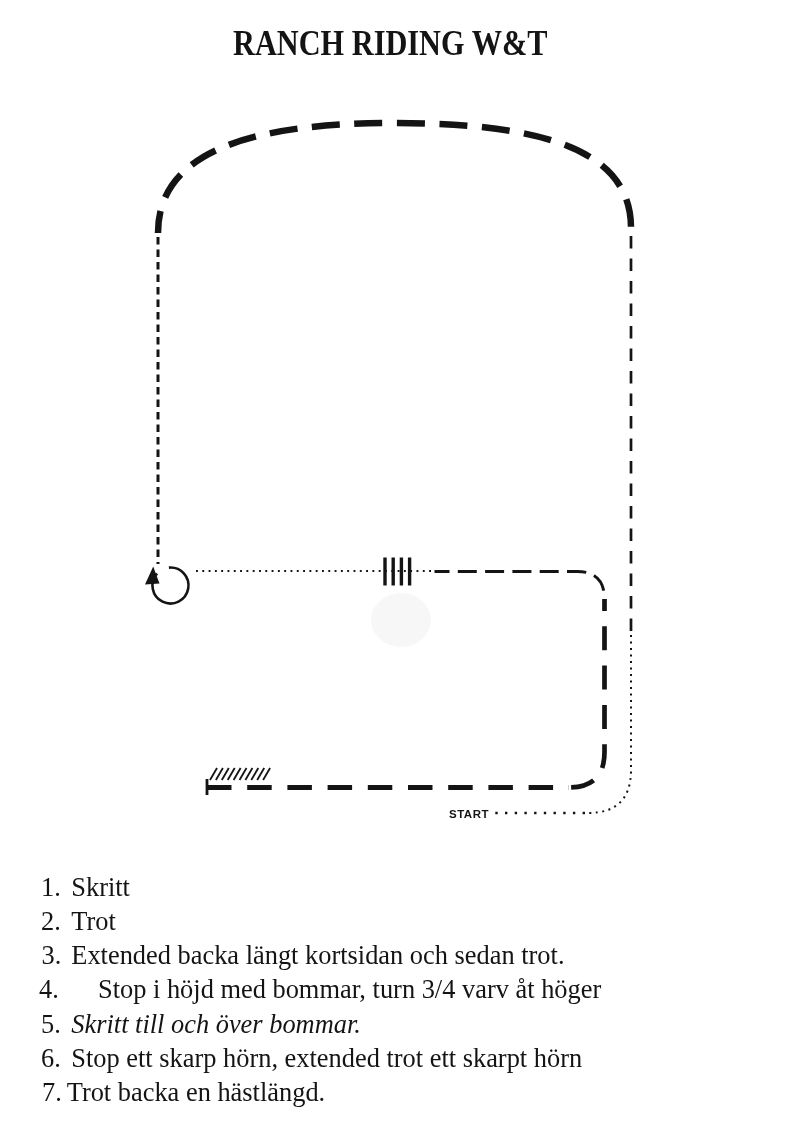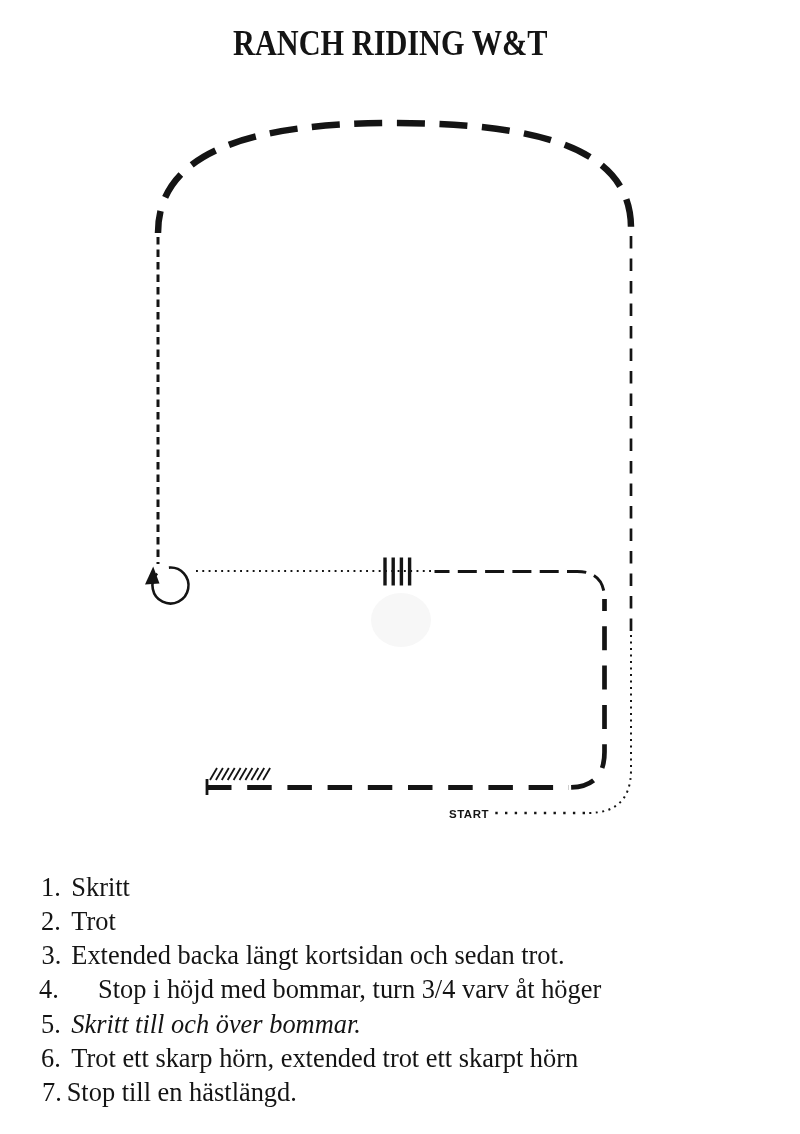--- a/index.html
+++ b/index.html
@@ -70,16 +70,16 @@
     <span class="ln" style="left:71.3px;top:871.5px;text-align:center;">Skritt</span>
     <span class="ln" style="left:41px;top:905.8px;">2.</span>
     <span class="ln" style="left:71.3px;top:905.8px;">Trot</span>
     <span class="ln" style="left:41.5px;top:940.1px;">3.</span>
     <span class="ln" style="left:71.3px;top:940.1px;">Extended backa längt kortsidan och sedan trot.</span>
     <span class="ln" style="left:39px;top:974.4px;">4.</span>
     <span class="ln" style="left:66px;top:974.4px;margin-left:32px;">Stop i höjd med bommar, turn 3/4 varv åt höger</span>
     <span class="ln" style="left:41px;top:1008.7px;">5.</span>
     <span class="ln" style="left:71.3px;top:1008.7px;font-style:italic;">Skritt till och över bommar.</span>
     <span class="ln" style="left:41px;top:1043px;">6.</span>
-    <span class="ln" style="left:71.3px;top:1043px;">Trot ett skarp hörn, extended trot ett skarpt hörn</span>
+    <span class="ln" style="left:71.3px;top:1043px;">Stop ett skarp hörn, extended trot ett skarpt hörn</span>
     <span class="ln" style="left:42px;top:1077.3px;">7.</span>
-    <span class="ln" style="left:66.7px;top:1077.3px;">Stop till en hästlängd.</span>
+    <span class="ln" style="left:66.7px;top:1077.3px;">Trot backa en hästlängd.</span>
   </div>
 
 </body></html>

